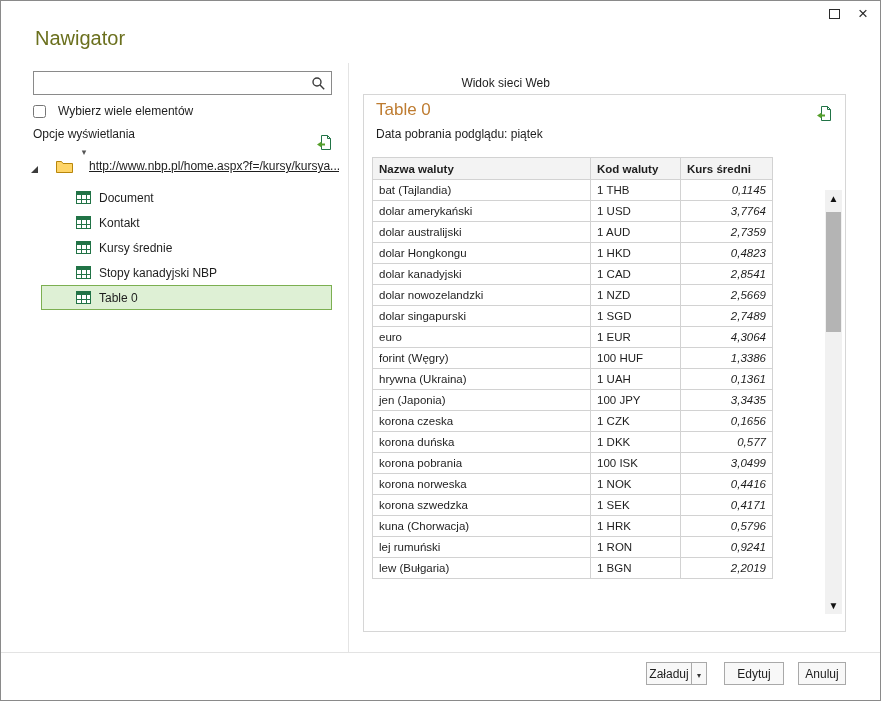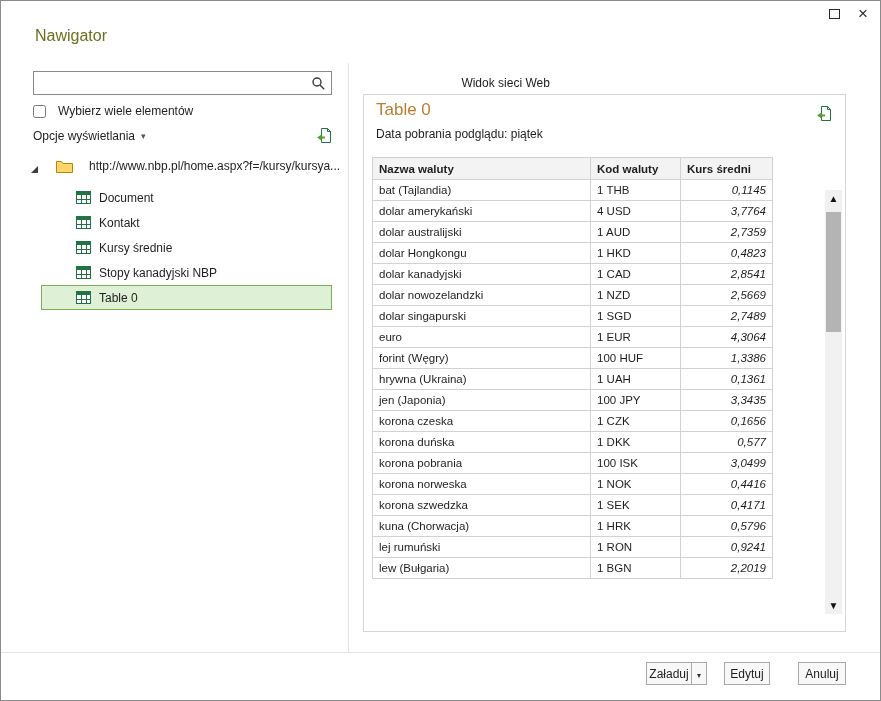--- a/index.html
+++ b/index.html
@@ -15,41 +15,41 @@
     font-size: 12px;
     color: #1e1e1e;
   }
 
   
   .win-controls { position: absolute; top: 6px; right: 12px; display: flex; gap: 18px; align-items: center; }
   .max-btn { width: 11px; height: 10px; border: 1px solid #2b2b2b; display: inline-block; cursor: default; }
   .close-btn { font-size: 17px; line-height: 14px; color: #2b2b2b; cursor: default; }
 
   
-  .dialog-title { position: absolute; left: 34px; top: 26px; font-size: 16px; font-weight: 400; }
+  .dialog-title { position: absolute; left: 34px; top: 26px; font-size: 20px; font-weight: 400; }
 
   .search-box {
     position: absolute; left: 32px; top: 70px; width: 299px; height: 24px;
     border: 1px solid #8a8a8a; background: #fff; display: flex; align-items: center;
   }
   .search-box input {
     flex: 1; height: 100%; border: none; outline: none; padding: 0 6px;
     font: 12px "Liberation Sans", "DejaVu Sans", sans-serif;
   }
   .search-icon { width: 26px; display: flex; align-items: center; justify-content: center; }
 
   .chk-row { position: absolute; left: 32px; top: 103px; display: flex; align-items: center; gap: 12px; }
   .chk-row input { width: 13px; height: 13px; }
 
   .options-row { position: absolute; left: 32px; top: 126px; width: 300px; display: flex; align-items: center; }
-  .options-link { display: flex; align-items: center; gap: 6px; cursor: default; }
+  .options-link { display: flex; align-items: center; gap: 6px; cursor: default; flex-direction: column; }
   .caret { font-size: 9px; color: #555; }
   .options-refresh { margin-left: auto; }
 
-  .tree-root { position: absolute; left: 30px; top: 158px; width: 308px; display: flex; align-items: flex-end; gap: 16px; white-space: nowrap; overflow: hidden; }
+  .tree-root { position: absolute; left: 30px; top: 158px; width: 308px; display: flex; align-items: flex-end; gap: 16px; white-space: nowrap; overflow: hidden; text-decoration: underline; }
   .expander { width: 0; height: 0; border-bottom: 7px solid #3c3c3c; border-left: 7px solid transparent; margin-right: 2px; flex: none; }
   .icon { display: inline-flex; align-items: center; flex: none; }
 
   .tree-items { position: absolute; left: 40px; top: 184px; width: 291px; }
   .tree-item {
     height: 25px; display: flex; align-items: center; gap: 8px;
     padding-left: 34px; border: 1px solid transparent; cursor: default; white-space: nowrap;
   }
 
   .v-divider { position: absolute; left: 347px; top: 62px; width: 1px; height: 589px; background: #e4e4e4; }
@@ -95,21 +95,21 @@
   .footer { position: absolute; left: 0; top: 651px; width: 100%; height: 49px; border-top: 1px solid #e3e3e3; background: #fff; }
   .btn {
     position: absolute; top: 9px; height: 23px;
     background: #f8f8f8; border: 1px solid #a9a9a9;
     font: 12px "Liberation Sans", "DejaVu Sans", sans-serif; color: #1e1e1e;
     padding: 0; text-align: center; cursor: default;
   }
   .btn-load { left: 645px; width: 46px; }
   .btn-load-dd { left: 690px; width: 16px; }
   .btn-load-dd .caret { font-size: 8px; color: #333; }
-  .btn-edit { left: 723px; width: 46px; }
+  .btn-edit { left: 723px; width: 60px; }
   .btn-cancel { left: 797px; width: 48px; }
 </style>
 </head>
 <body>
 
 <div class="window">
 
   <div class="win-controls">
     <span class="max-btn"></span>
     <span class="close-btn">×</span>
@@ -246,21 +246,21 @@
           </tr>
         </thead>
       <tbody id="tbody">
           <tr>
             <td class="c0">bat (Tajlandia)</td>
             <td class="c1">1 THB</td>
             <td class="c2 num">0,1145</td>
           </tr>
           <tr>
             <td class="c0">dolar amerykański</td>
-            <td class="c1">4 USD</td>
+            <td class="c1">1 USD</td>
             <td class="c2 num">3,7764</td>
           </tr>
           <tr>
             <td class="c0">dolar australijski</td>
             <td class="c1">1 AUD</td>
             <td class="c2 num">2,7359</td>
           </tr>
           <tr>
             <td class="c0">dolar Hongkongu</td>
             <td class="c1">1 HKD</td>

